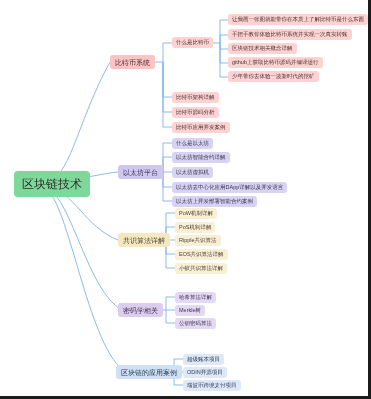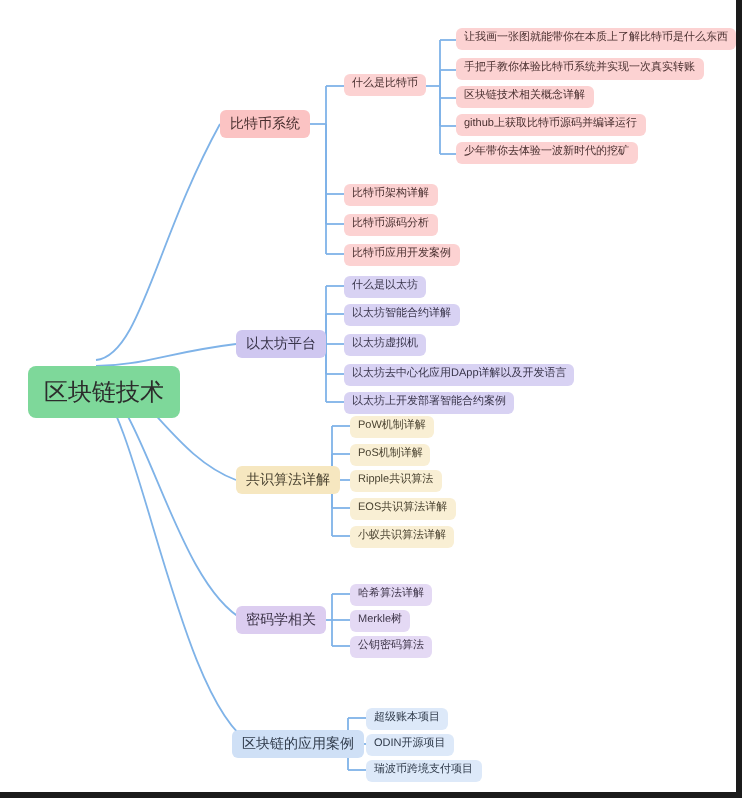--- a/index.html
+++ b/index.html
@@ -30,21 +30,20 @@
   }
   
   .node.root{
     background:#7ed89a;
     color:#2c2c2c;
     font-size:12px;
     padding:12px 8px;
     height:26px;
     border-radius:4px;
     font-weight:400;
-    margin-top:12px;
   }
   
   .node.b-pink{ background:#fbc3c3; color:#4a3030; }
   .node.l-pink{ background:#fcd2d2; color:#4a3030; }
   .node.b-purple{ background:#cfc7f0; color:#38344a; }
   .node.l-purple{ background:#d8d2f3; color:#38344a; }
   .node.b-cream{ background:#f6e7c0; color:#4a4331; }
   .node.l-cream{ background:#f9efd4; color:#4a4331; }
   .node.b-lav{ background:#dccdf0; color:#3d3448; }
   .node.l-lav{ background:#e4d9f4; color:#3d3448; }

